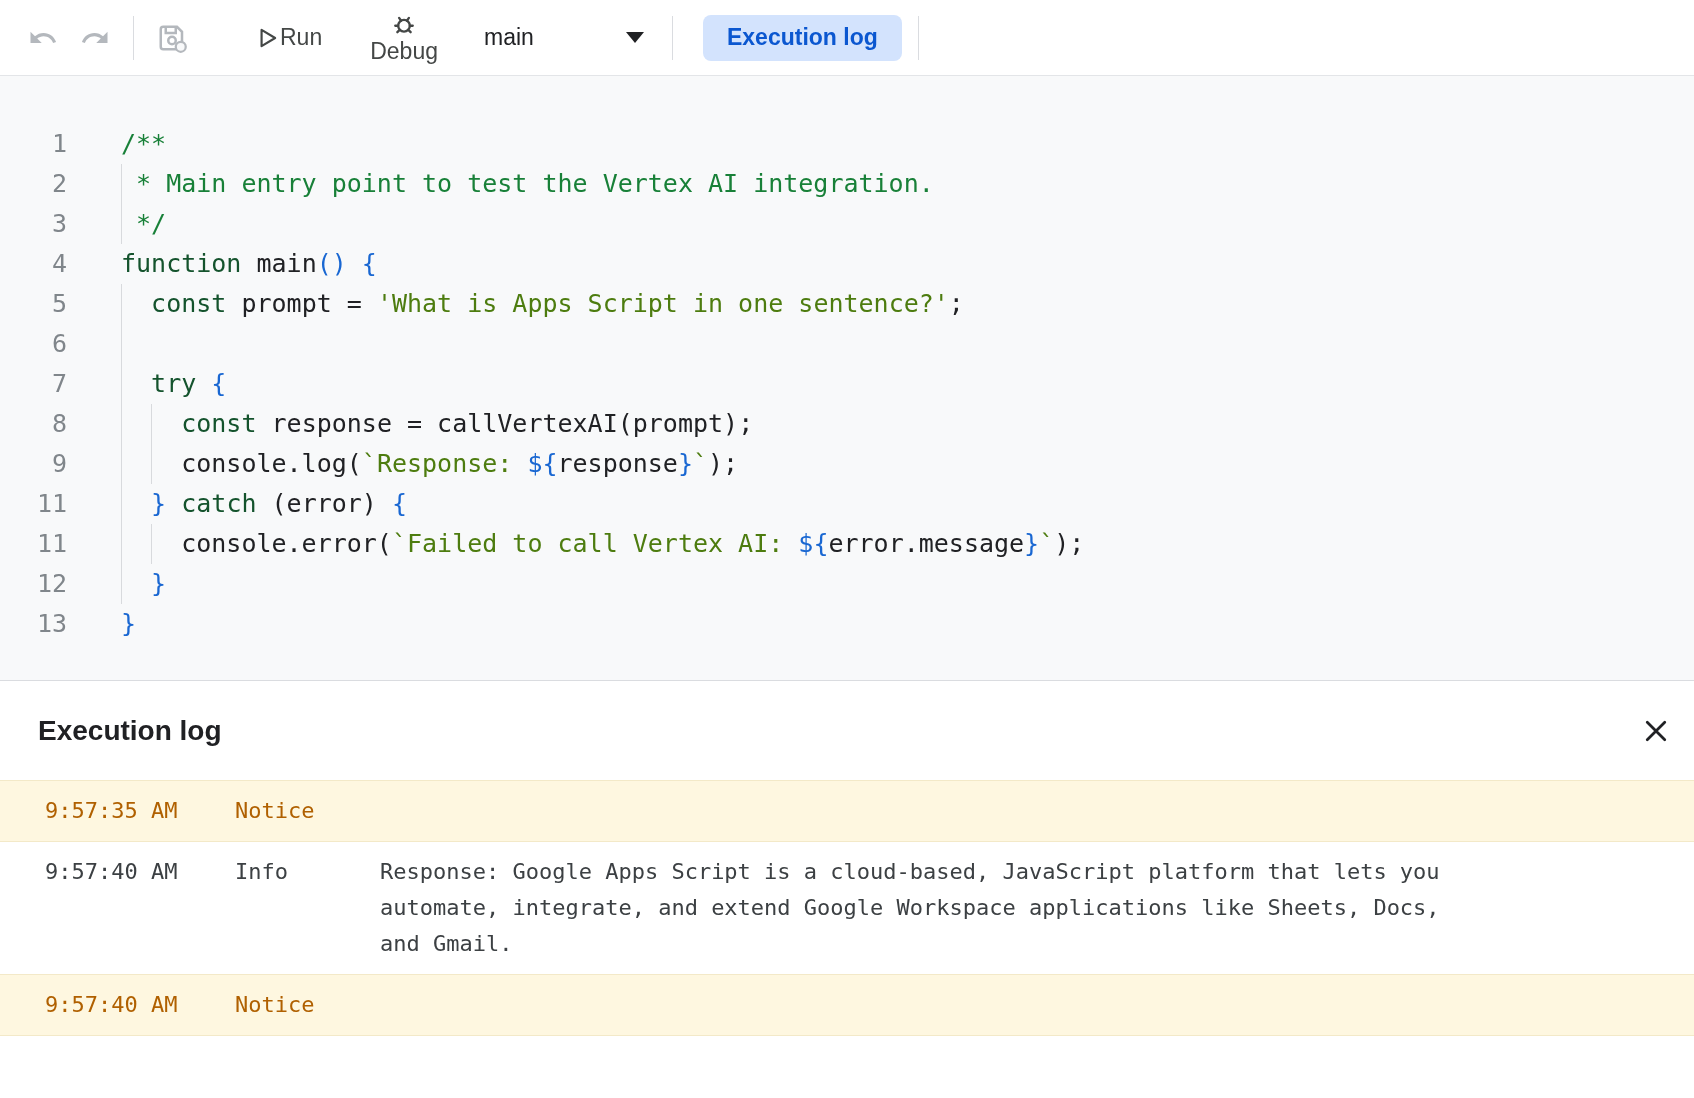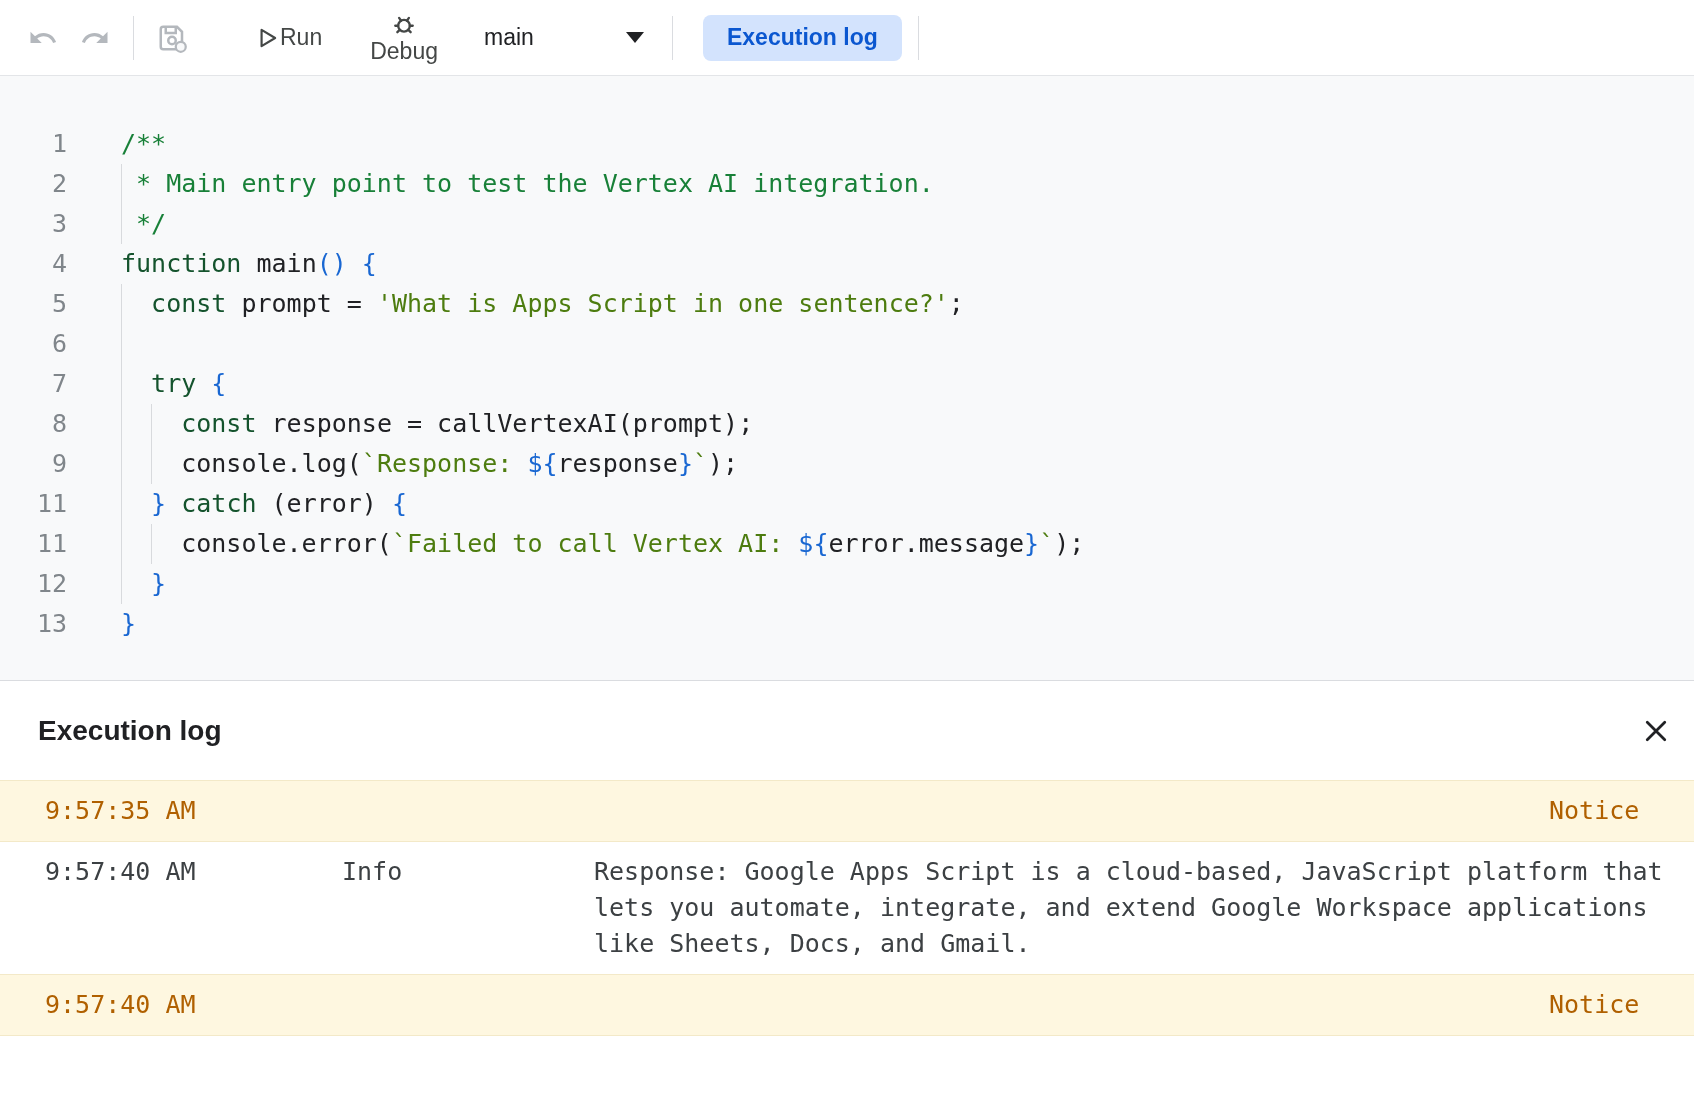--- a/index.html
+++ b/index.html
@@ -43,22 +43,22 @@
   .tok-plain   { color: #202124; }
 
   
   .log-panel { height: 418px; background: #fff; border-top: 1px solid #dadce0; }
   .log-header { height: 99px; display: flex; align-items: center;
     justify-content: space-between; padding: 0 14px 0 38px; }
   .log-title { font-size: 28px; font-weight: 700; color: #202124; }
   .close-btn { width: 48px; height: 48px; border: none; background: none; cursor: pointer;
     display: flex; align-items: center; justify-content: center; }
   .log-row { display: flex; align-items: flex-start; padding: 12px 0 12px 45px;
-    font-family: "DejaVu Sans Mono", monospace; font-size: 25px; line-height: 36px;
-    color: #3c4043; justify-content: space-between; }
+    font-family: "DejaVu Sans Mono", monospace; font-size: 22px; line-height: 36px;
+    color: #3c4043; }
   .log-row.notice { background: #fef7e0; color: #b06000;
     border-top: 1px solid #f3e9c8; border-bottom: 1px solid #f3e9c8; }
   .log-time  { flex: 0 0 190px; }
   .log-level { flex: 0 0 145px; }
   .log-msg   { flex: none; width: 1100px; }
 </style>
 </head>
 <body>
 
 <div class="toolbar">

